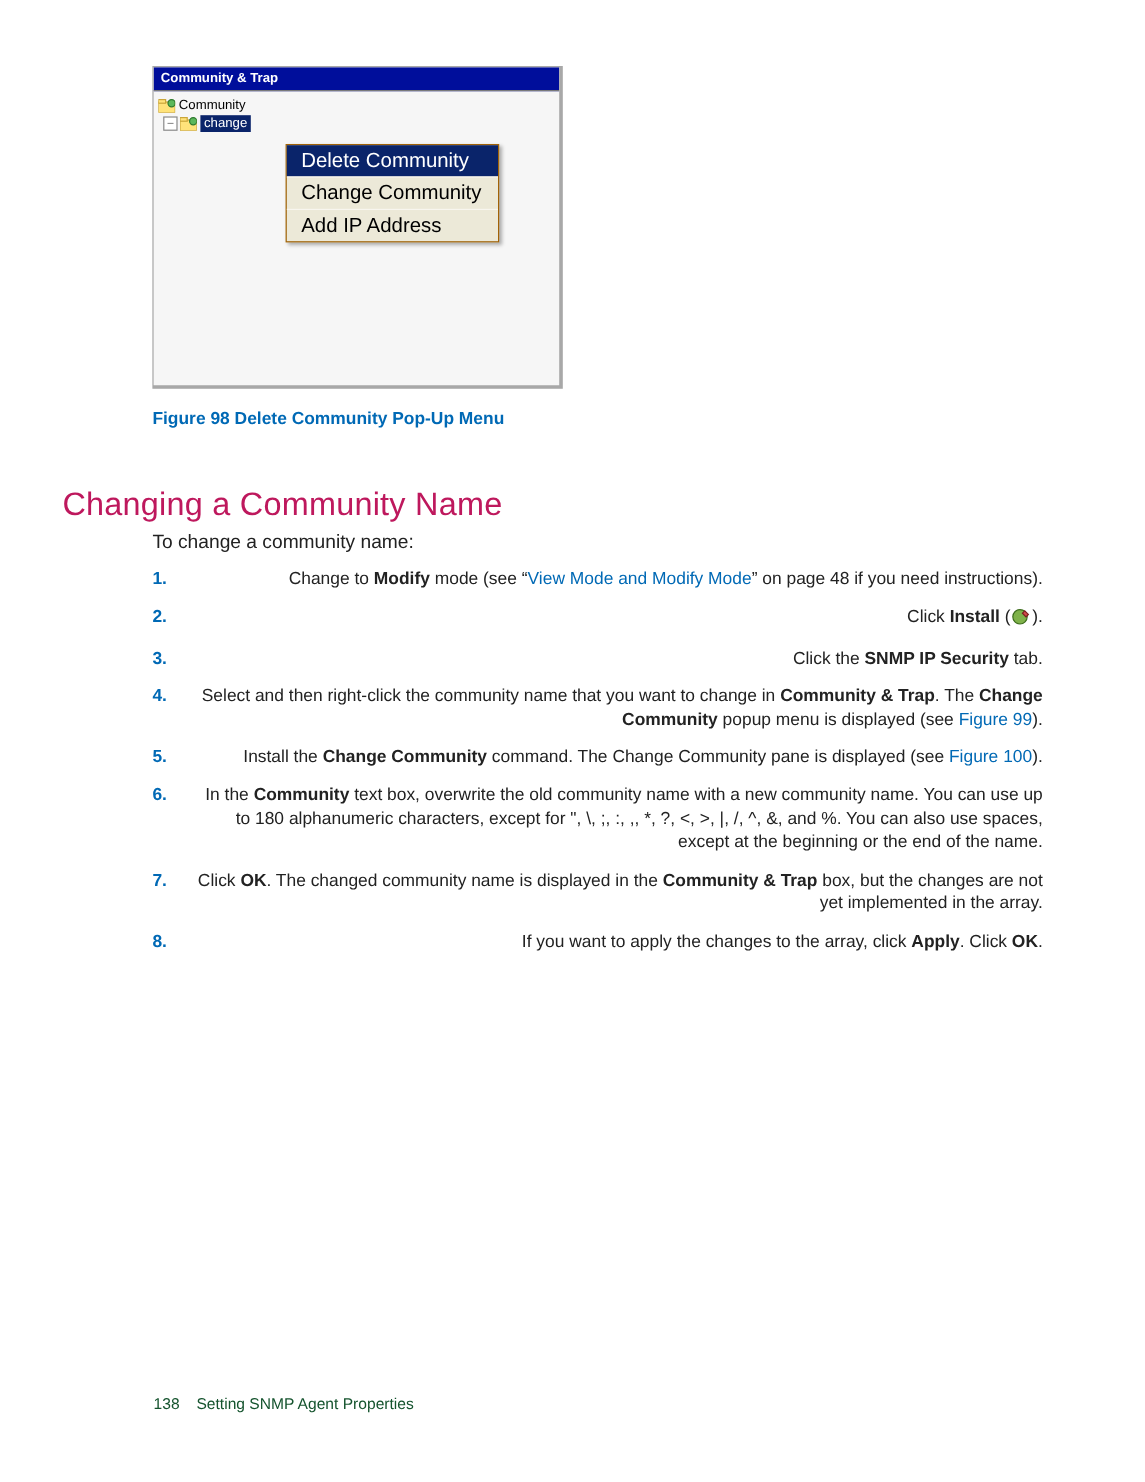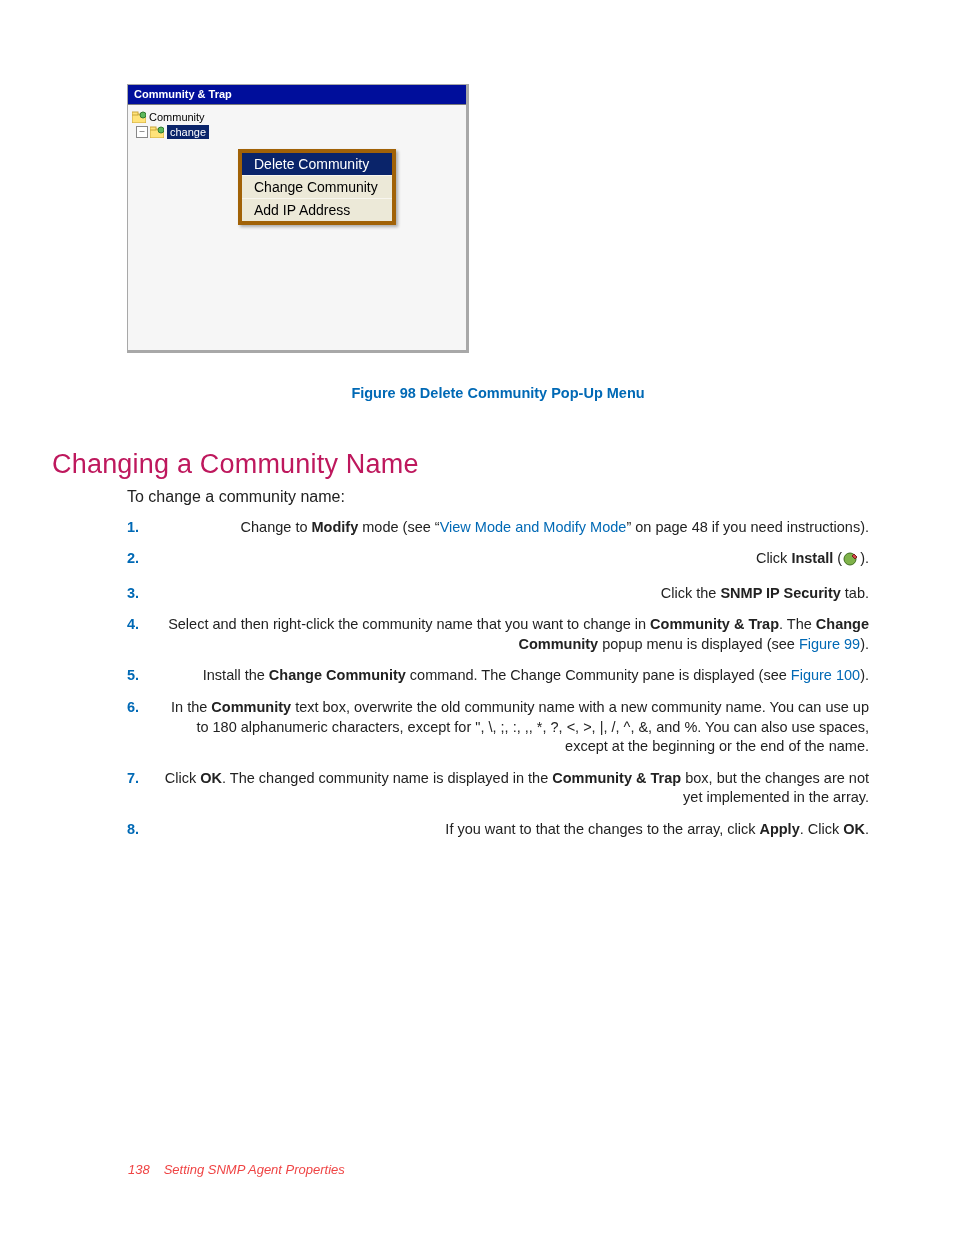--- a/index.html
+++ b/index.html
@@ -8,21 +8,21 @@
     background: #fff;
     font-family: "Segoe UI", "Helvetica Neue", Arial, sans-serif;
     color: #222;
     width: 954px;
   }
   .page {
     position: relative;
     width: 954px;
     height: 1235px;
     box-sizing: border-box;
-    padding: 84px 85px 40px 52px;
+    padding: 55px 85px 40px 52px;
     border-radius: 26px;
   }
 
   
   .shot {
     margin-left: 75px;
     width: 338px;
     height: 265px;
     border: 1px solid #a8a8a8;
     border-right-width: 3px;
@@ -95,43 +95,42 @@
     color: #fff;
     padding: 0 3px;
     height: 14px;
     line-height: 14px;
   }
   .ctx-menu {
     position: absolute;
     left: 110px;
     top: 44px;
     background: #ece9d8;
-    border: 4px solid #a16207;
+    border: 1px solid #a16207;
     box-shadow: 2px 2px 3px rgba(0,0,0,0.3);
-    font-size: 14px;
+    font-size: 17px;
     color: #000;
   }
   .ctx-item {
     padding: 3px 14px 3px 12px;
     white-space: nowrap;
     border-top: 1px solid #f8f6ef;
   }
   .ctx-item:first-child { border-top: none; }
   .ctx-item.sel {
     background: #0a246a;
     color: #fff;
   }
 
   
   .fig-caption {
-    margin: 32px 0 0 75px;
+    margin: 17px 0 0 75px;
     font-weight: bold;
     color: #0069b5;
     font-size: 14.5px;
-    text-align: center;
   }
 
   
   h2.section {
     margin: 48px 0 6px 0;
     font-weight: 400;
     font-size: 27px;
     color: #be185d;
     letter-spacing: 0.2px;
   }
@@ -174,22 +173,21 @@
     vertical-align: -3px;
     margin: 0 1px;
   }
 
   
   .footer {
     position: absolute;
     left: 128px;
     bottom: 58px;
     font-size: 13px;
-    color: #ef4444;
-    font-style: italic;
+    color: #14532d;
   }
   .footer .pageno {
     display: inline-block;
     margin-right: 14px;
   }
 </style>
 </head>
 <body>
 
 <div class="page">
@@ -252,21 +250,21 @@
     <li>
       <span>Install the </span><b>Change Community</b><span> command.  The Change Community pane is displayed (see </span><span class="link">Figure 100</span><span>).</span>
     </li>
     <li>
       <span>In the </span><b>Community</b><span> text box, overwrite the old community name with a new community name.  You can use up to 180 alphanumeric characters, except for ", \, ;, :, ,, *, ?, &lt;, &gt;, |, /, ^, &amp;, and %. You can also use spaces, except at the beginning or the end of the name.</span>
     </li>
     <li>
       <span>Click </span><b>OK</b><span>. The changed community name is displayed in the </span><b>Community &amp; Trap</b><span> box, but the changes are not yet implemented in the array.</span>
     </li>
     <li>
-      <span>If you want to that the changes to the array, click </span><b>Apply</b><span>.  Click </span><b>OK</b><span>.</span>
+      <span>If you want to apply the changes to the array, click </span><b>Apply</b><span>.  Click </span><b>OK</b><span>.</span>
     </li>
   </ol>
 
   <div class="footer">
     <span class="pageno">138</span><span>Setting SNMP Agent Properties</span>
   </div>
 
 </div>
 
 </body></html>

